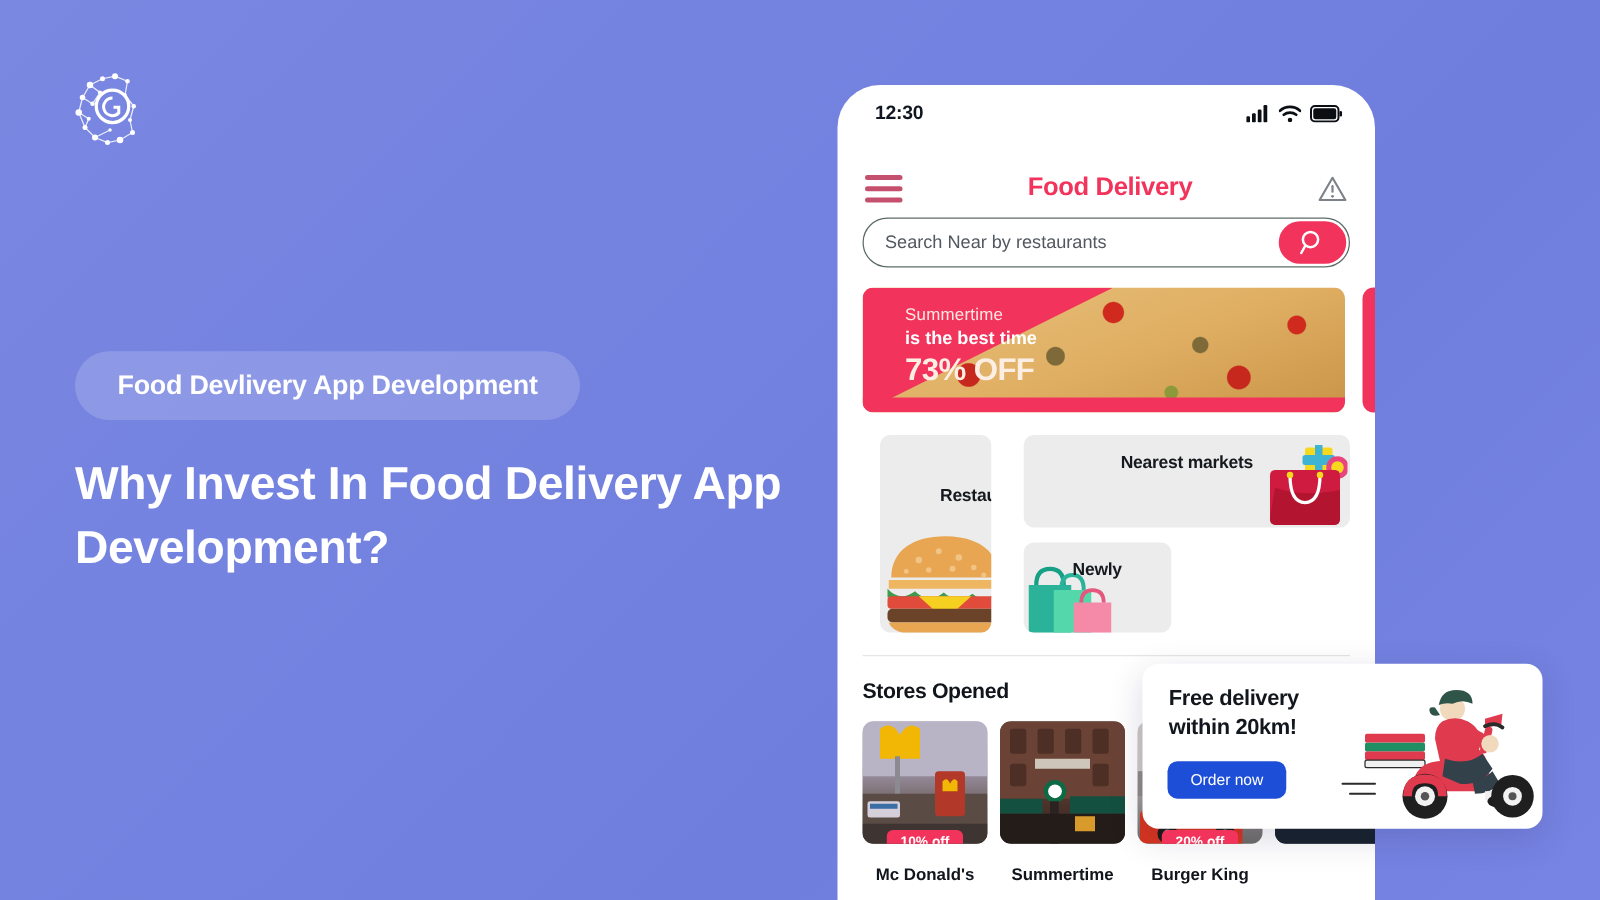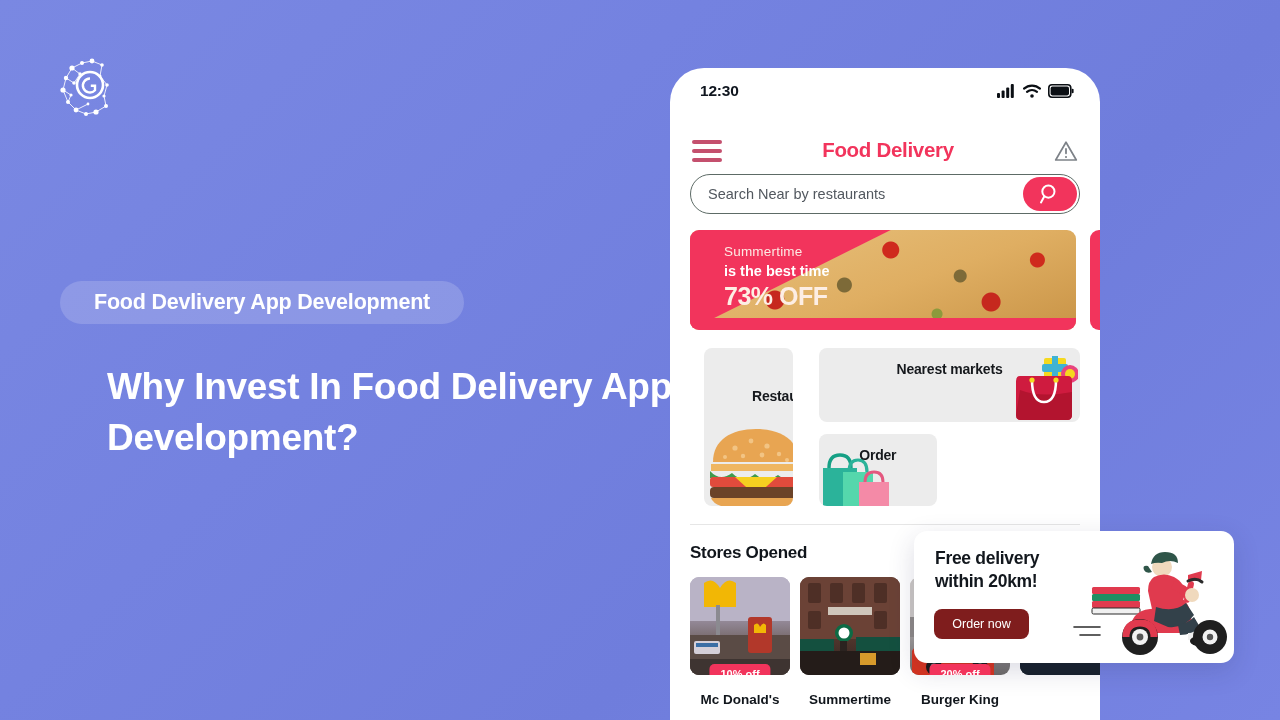--- a/index.html
+++ b/index.html
@@ -28,38 +28,37 @@
     font-family: "DejaVu Sans", sans-serif;
   }
   .logo-tag {
     color: #ffffff; font-size: 12.5px; font-weight: bold;
     letter-spacing: 2.7px; margin-top: 5px; white-space: nowrap;
     font-family: "DejaVu Sans", sans-serif;
   }
 
   .pill {
     position: absolute; left: 60px; top: 281px;
-    height: 43px; padding: 0 34px;
+    height: 55px; padding: 0 34px;
     display: flex; align-items: center;
     border-radius: 28px;
     background: rgba(255,255,255,0.17);
   }
   .pill-label {
     color: #ffffff; font-size: 21.5px; font-weight: bold;
     letter-spacing: -0.2px;
   }
 
   .headline {
     position: absolute; left: 60px; top: 362px;
     width: 580px;
     color: #ffffff;
     font-size: 37px; font-weight: bold;
     line-height: 1.37;
     letter-spacing: -0.3px;
-    margin-left: 47px;
   }
 
   
   .phone {
     position: absolute; left: 670px; top: 68px;
     width: 430px; height: 690px;
     background: #ffffff;
     border-radius: 34px 34px 0 0;
     overflow: hidden;
   }
@@ -193,21 +192,21 @@
     overflow: hidden;
   }
   .fc-title {
     position: absolute; left: 21px; top: 16px;
     font-size: 17.5px; font-weight: bold; color: #12171d;
     line-height: 1.32; letter-spacing: -0.3px; white-space: pre-line;
   }
   .fc-btn {
     position: absolute; left: 20px; top: 78px;
     width: 95px; height: 30px; border: 0; border-radius: 8px;
-    background: #7f1d1d; color: #ffffff;
+    background: #1d4ed8; color: #ffffff;
     font-size: 12.5px; cursor: pointer;
     font-family: "Liberation Sans", sans-serif;
   }
   .fc-art { position: absolute; right: 4px; top: 14px; }
 </style>
 </head>
 <body>
 
 <div id="stage">
 
@@ -347,21 +346,21 @@
           <path d="M24 26 h48 q4 0 4 5 v34 q0 5 -5 5 H25 q-5 0 -5 -5 V31 q0 -5 4 -5 Z" fill="#cf1b3f"></path>
           <path d="M24 40 q20 8 52 2 v23 q0 5 -5 5 H25 q-5 0 -5 -5 Z" fill="#b3142f"></path>
           <path d="M36 30 q0 22 12 22 q12 0 12 -22" fill="none" stroke="#ffffff" stroke-width="2.6"></path>
           <circle cx="36" cy="30" r="2.6" fill="#f5d91f"></circle>
           <circle cx="60" cy="30" r="2.6" fill="#f5d91f"></circle>
         </svg>
       </div>
 
       <div class="sub-row">
         <div class="tile">
-          <span class="tile-label">Order</span>
+          <span class="tile-label">Newly</span>
           <svg class="tile-art" style="left:0px; bottom:-6px;" width="76" height="64" viewBox="0 0 76 64">
             <path d="M4 20 h34 v44 H4 Z" fill="#2bb39a"></path>
             <path d="M10 20 q0 -13 11 -13 q11 0 11 13" fill="none" stroke="#16a085" stroke-width="3.4"></path>
             <path d="M24 24 h30 v40 H24 Z" fill="#55d7ac"></path>
             <path d="M30 24 q0 -12 9 -12 q9 0 9 12" fill="none" stroke="#2bb39a" stroke-width="3.2"></path>
             <path d="M40 34 h30 v30 H40 Z" fill="#f48aa7"></path>
             <path d="M46 34 q0 -10 9 -10 q9 0 9 10" fill="none" stroke="#e4587f" stroke-width="3"></path>
           </svg>
         </div>
       </div>

